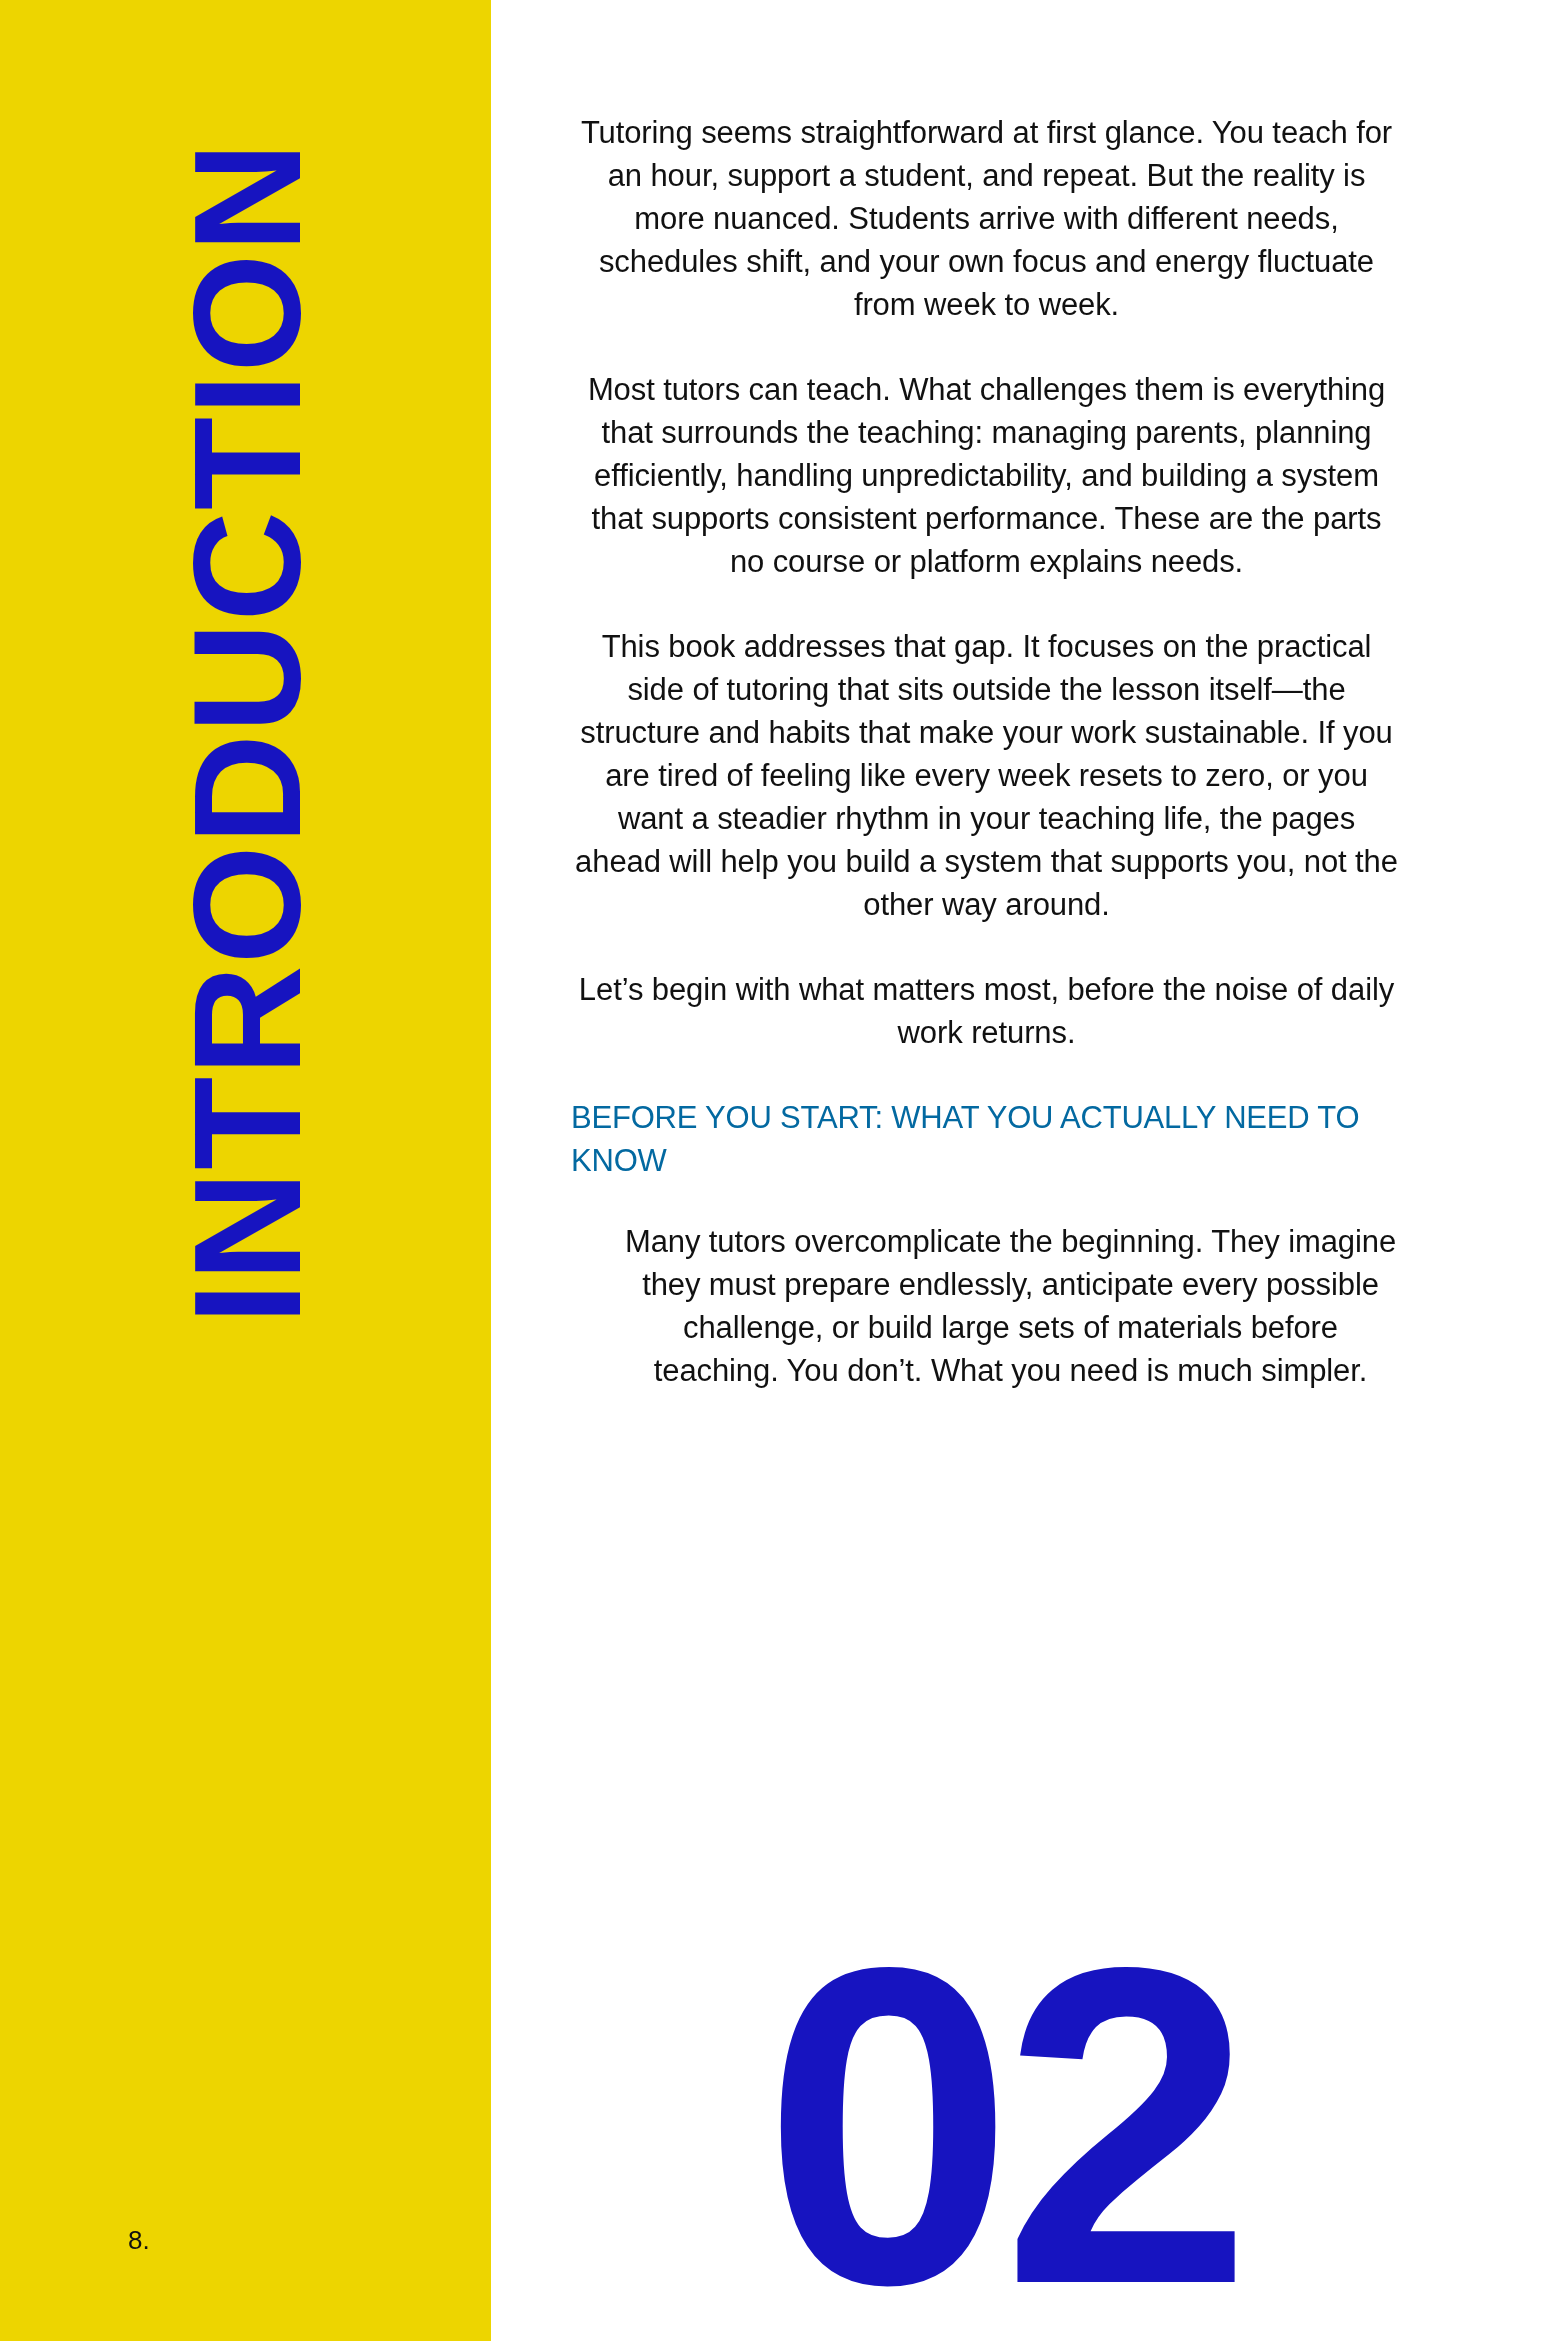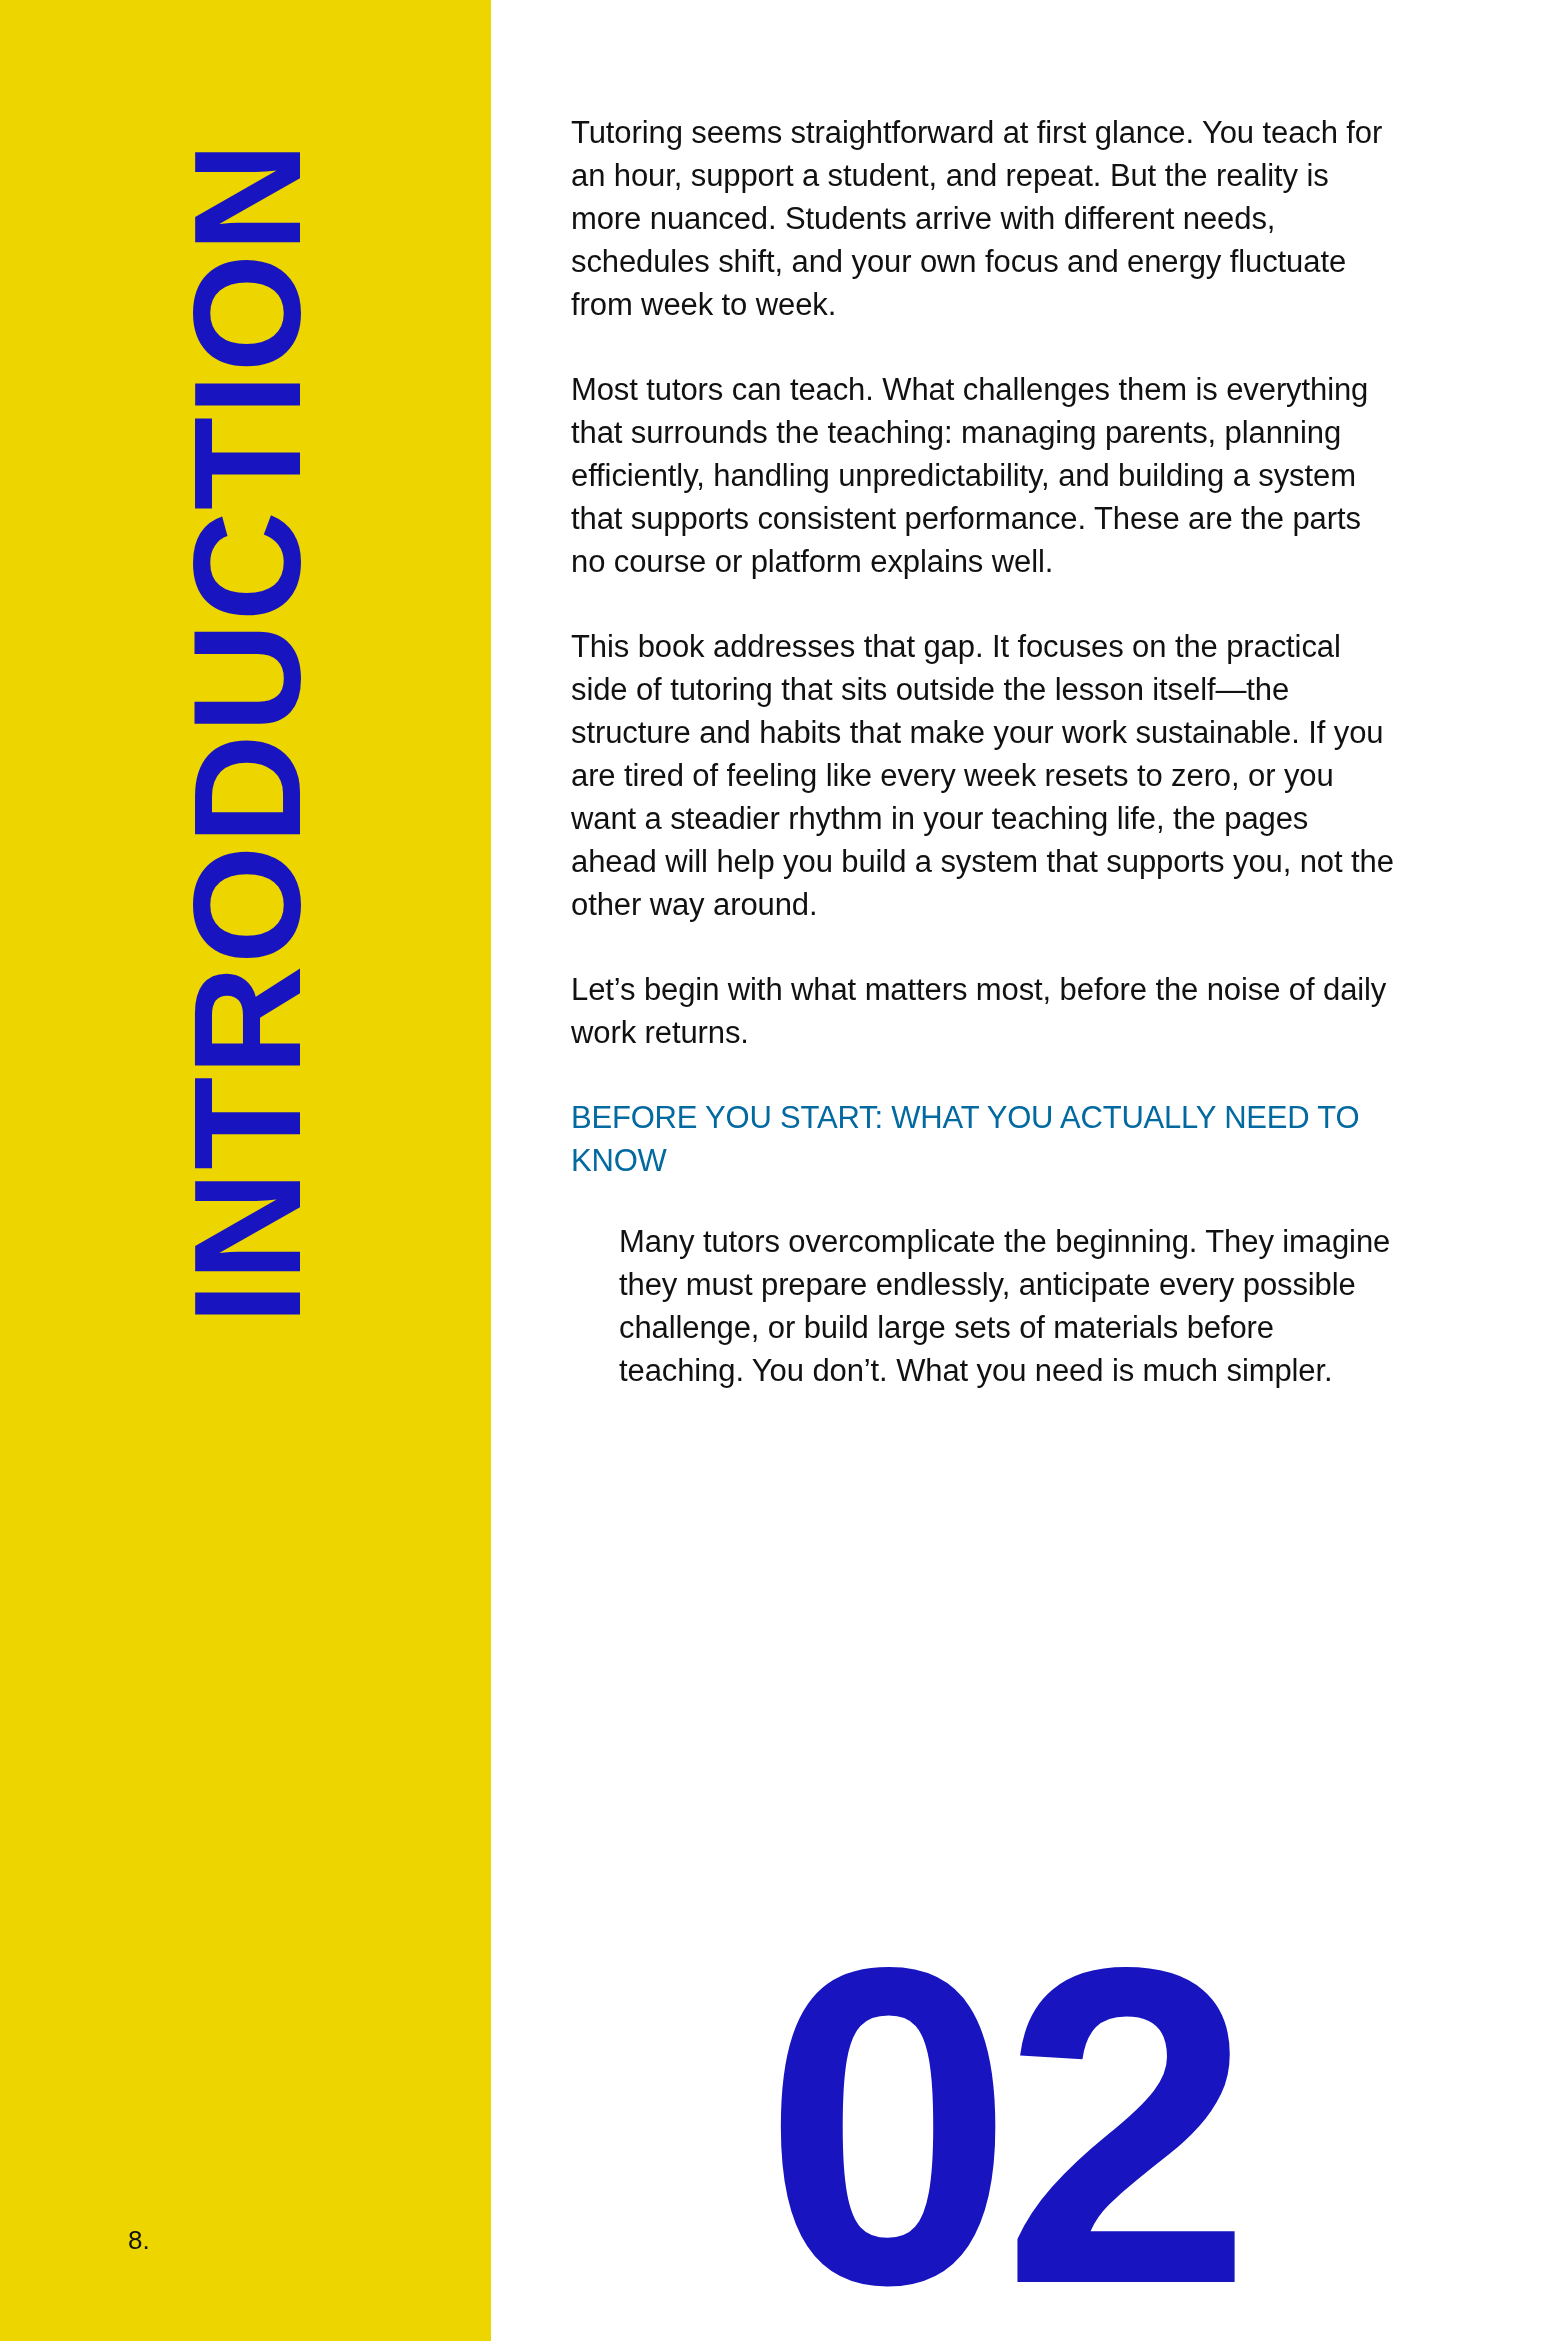--- a/index.html
+++ b/index.html
@@ -72,21 +72,21 @@
     width: 831px;
   }
   .para {
     margin: 0 0 42px 0;
     color: #111111;
     font-family: "Liberation Sans", sans-serif;
     font-size: 31px;
     line-height: 43px;
     letter-spacing: -0.1px;
     font-weight: 400;
-    text-align: left;
+    text-align: center;
   }
   .para:last-child { margin-bottom: 0; margin-left: 48px; }
 
   .section-heading {
     margin: 0 0 38px 0;
     color: #0369a1;
     font-family: "Liberation Sans", sans-serif;
     font-size: 31px;
     line-height: 43px;
     font-weight: 400;
@@ -118,21 +118,21 @@
   <div class="vertical-title-wrap">
     <div class="vertical-title">INTRODUCTION</div>
   </div>
 
   <div class="page-number">8.</div>
 
   <div class="content">
 
     <p class="para">Tutoring seems straightforward at first glance. You teach for an hour, support a student, and repeat. But the reality is more nuanced. Students arrive with different needs, schedules shift, and your own focus and energy fluctuate from week to week.</p>
 
-    <p class="para">Most tutors can teach. What challenges them is everything that surrounds the teaching: managing parents, planning efficiently, handling unpredictability, and building a system that supports consistent performance. These are the parts no course or platform explains well.</p>
+    <p class="para">Most tutors can teach. What challenges them is everything that surrounds the teaching: managing parents, planning efficiently, handling unpredictability, and building a system that supports consistent performance. These are the parts no course or platform explains needs.</p>
 
     <p class="para">This book addresses that gap. It focuses on the practical side of tutoring that sits outside the lesson itself—the structure and habits that make your work sustainable. If you are tired of feeling like every week resets to zero, or you want a steadier rhythm in your teaching life, the pages ahead will help you build a system that supports you, not the other way around.</p>
 
     <p class="para">Let’s begin with what matters most, before the noise of daily work returns.</p>
 
     <h2 class="section-heading">BEFORE YOU START: WHAT YOU ACTUALLY NEED TO KNOW</h2>
 
     <p class="para">Many tutors overcomplicate the beginning. They imagine they must prepare endlessly, anticipate every possible challenge, or build large sets of materials before teaching. You don’t. What you need is much simpler.</p>
 
   </div>

